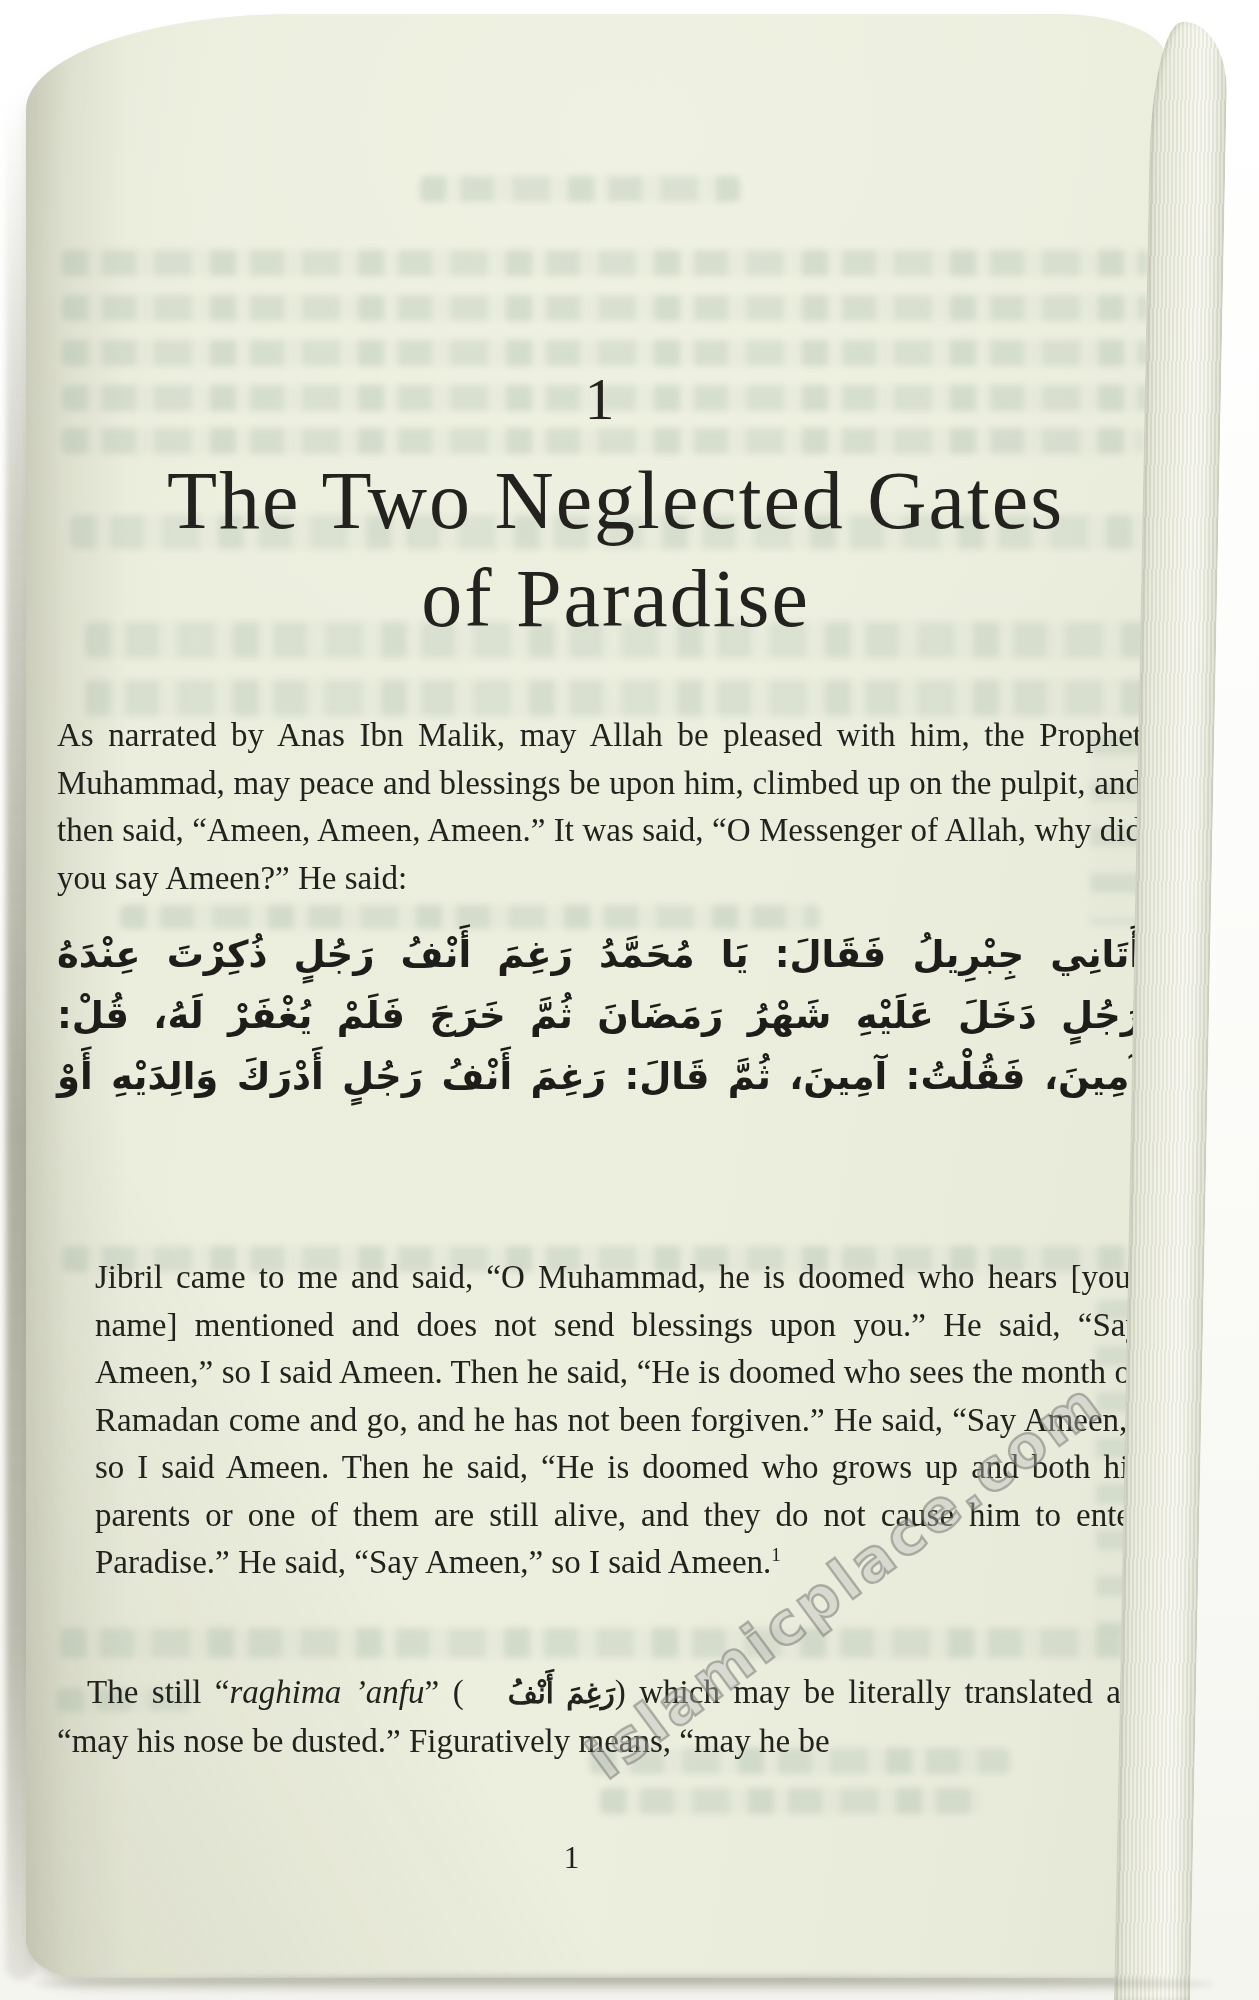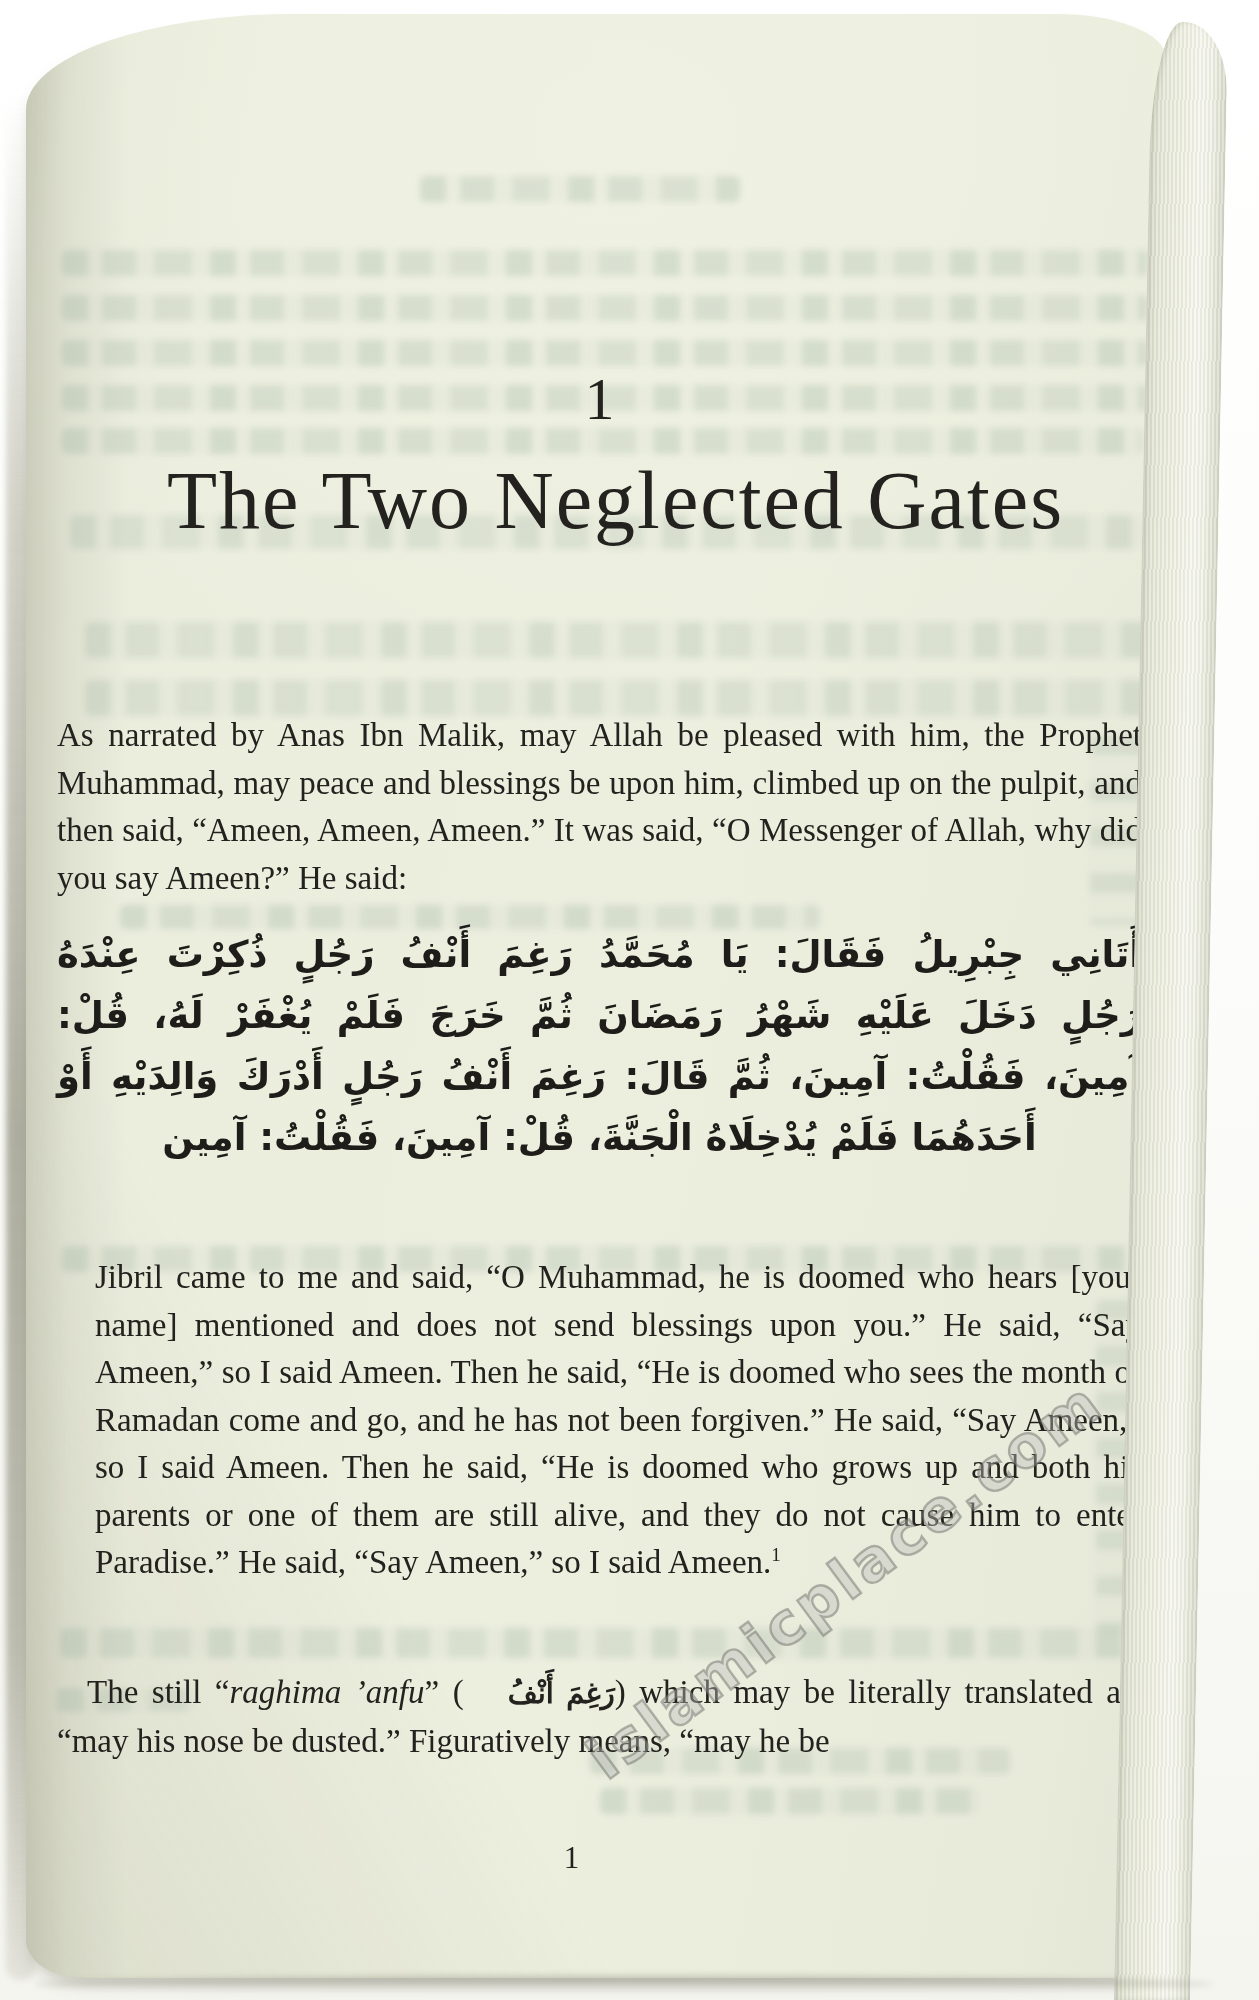--- a/index.html
+++ b/index.html
@@ -139,29 +139,29 @@
     <div class="ghost" style="top:1734px;left:564px;width:420px;height:26px;"></div>
     <div class="ghost" style="top:1774px;left:574px;width:380px;height:26px;"></div>
   </div>
 
   <div class="content">
 
     <div class="chapter-number">1</div>
 
     <h1 class="chapter-title">
       <span>The Two Neglected Gates</span>
+      <span>of Paradise</span>
     </h1>
 
     <p class="intro-par">As narrated by Anas Ibn Malik, may Allah be pleased with him, the Prophet Muhammad, may peace and blessings be upon him, climbed up on the pulpit, and then said, “Ameen, Ameen, Ameen.” It was said, “O Messenger of Allah, why did you say Ameen?” He said:</p>
 
     <div class="arabic-block" dir="rtl" lang="ar">
       <div class="arabic-line">أَتَانِي جِبْرِيلُ فَقَالَ: يَا مُحَمَّدُ رَغِمَ أَنْفُ رَجُلٍ ذُكِرْتَ عِنْدَهُ</div>
       <div class="arabic-line">رَجُلٍ دَخَلَ عَلَيْهِ شَهْرُ رَمَضَانَ ثُمَّ خَرَجَ فَلَمْ يُغْفَرْ لَهُ، قُلْ:</div>
       <div class="arabic-line">آمِينَ، فَقُلْتُ: آمِينَ، ثُمَّ قَالَ: رَغِمَ أَنْفُ رَجُلٍ أَدْرَكَ وَالِدَيْهِ أَوْ</div>
-      <div class="arabic-line last">أَحَدَهُمَا فَلَمْ يُدْخِلَاهُ الْجَنَّةَ، قُلْ: آمِينَ، فَقُلْتُ: آمِين</div>
     </div>
 
     <p class="quote-par"><span>Jibril came to me and said, “O Muhammad, he is doomed who hears [your name] mentioned and does not send blessings upon you.” He said, “Say Ameen,” so I said Ameen. Then he said, “He is doomed who sees the month of Ramadan come and go, and he has not been forgiven.” He said, “Say Ameen,” so I said Ameen. Then he said, “He is doomed who grows up and both his parents or one of them are still alive, and they do not cause him to enter Paradise.” He said, “Say Ameen,” so I said Ameen.</span><sup>1</sup></p>
 
     <p class="closing-par"><span>The still “</span><i>raghima ’anfu</i><span>” (</span><span class="inline-arabic" lang="ar">رَغِمَ أَنْفُ</span><span>) which may be literally translated as, “may his nose be dusted.” Figuratively means, “may he be</span></p>
 
     <div class="page-number">1</div>
   </div>
 
   <div class="watermark">islamicplace.com</div>

